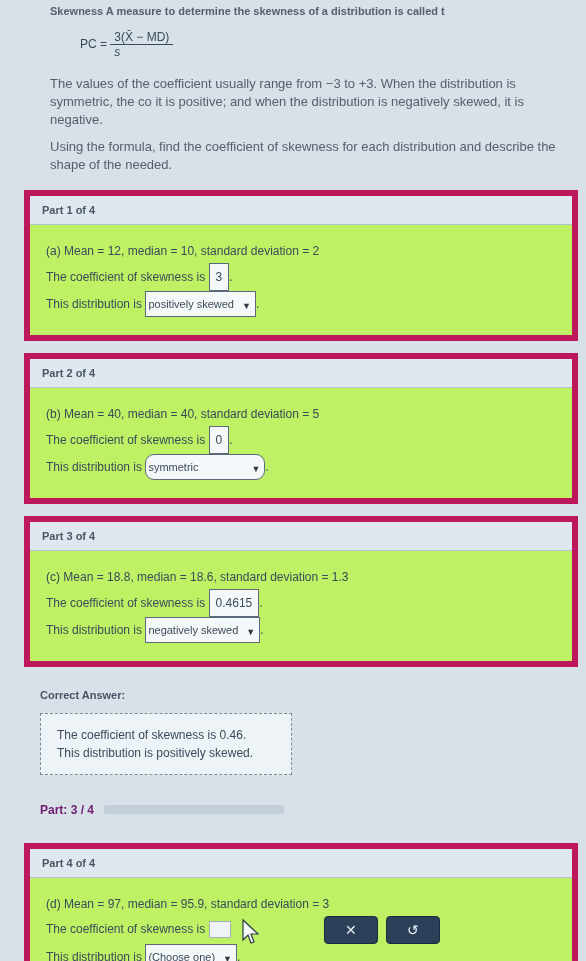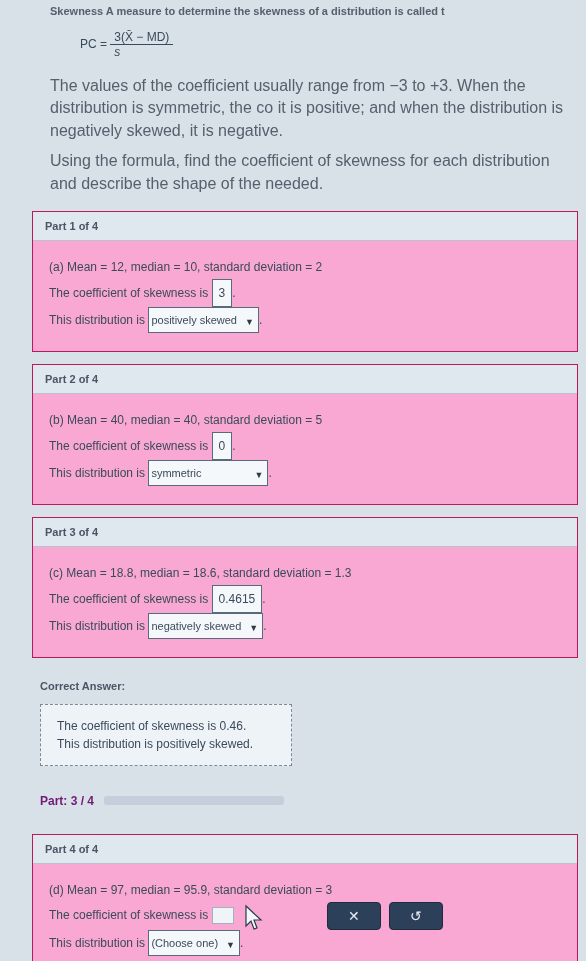--- a/index.html
+++ b/index.html
@@ -14,25 +14,25 @@
 .intro-text { padding: 5px 0 5px 30px; font-size: 11px; color: #56606d; font-weight: bold; }
 .formula {
   padding: 8px 0 12px 60px;
   font-size: 12px;
   color: #3a4a5a;
   font-family: Liberation Sans, sans-serif;
 }
 .frac { display: inline-block; vertical-align: middle; text-align: left; }
 .frac .num { display:block; border-bottom: 1px solid #3a4a5a; padding: 0 4px; }
 .frac .den { display:block; padding: 0 4px; font-style: italic; }
-.explain { padding: 4px 6px 4px 30px; font-size: 16px; color: #56606d; line-height: 1.4; }
+.explain { padding: 4px 6px 4px 30px; font-size: 13px; color: #56606d; line-height: 1.4; }
 .part-box {
-  background: #f9a8d4;
-  border: 1px solid #be185d;
-  margin: 12px 8px 12px 12px;
+  background: #bef264;
+  border: 6px solid #be185d;
+  margin: 12px 8px 12px 4px;
 }
 .part-header {
   background: #dfe7ef;
   border-bottom: 1px solid #b5c3d1;
   padding: 8px 12px;
   font-size: 11px;
   font-weight: bold;
   color: #4a5565;
 }
 .part-body {
@@ -170,21 +170,21 @@
 <div class="part-box">
   <div class="part-header">Part 2 of 4</div>
   <div class="part-body">
     <div>(b) Mean = 40, median = 40, standard deviation = 5</div>
     <div>
       <span>The coefficient of skewness is</span>
       <span class="input-answer">0</span>.
     </div>
     <div>
       <span>This distribution is</span>
-      <span class="select-box" style="min-width:120px; justify-content:space-between;">
+      <span class="select-box" style="min-width:120px; justify-content:space-between;border-radius:9px;">
         <span>symmetric</span>
         <span class="select-arrow">▼</span>
       </span>.
     </div>
   </div>
 </div>
 
 <div class="part-box">
   <div class="part-header">Part 3 of 4</div>
   <div class="part-body">

